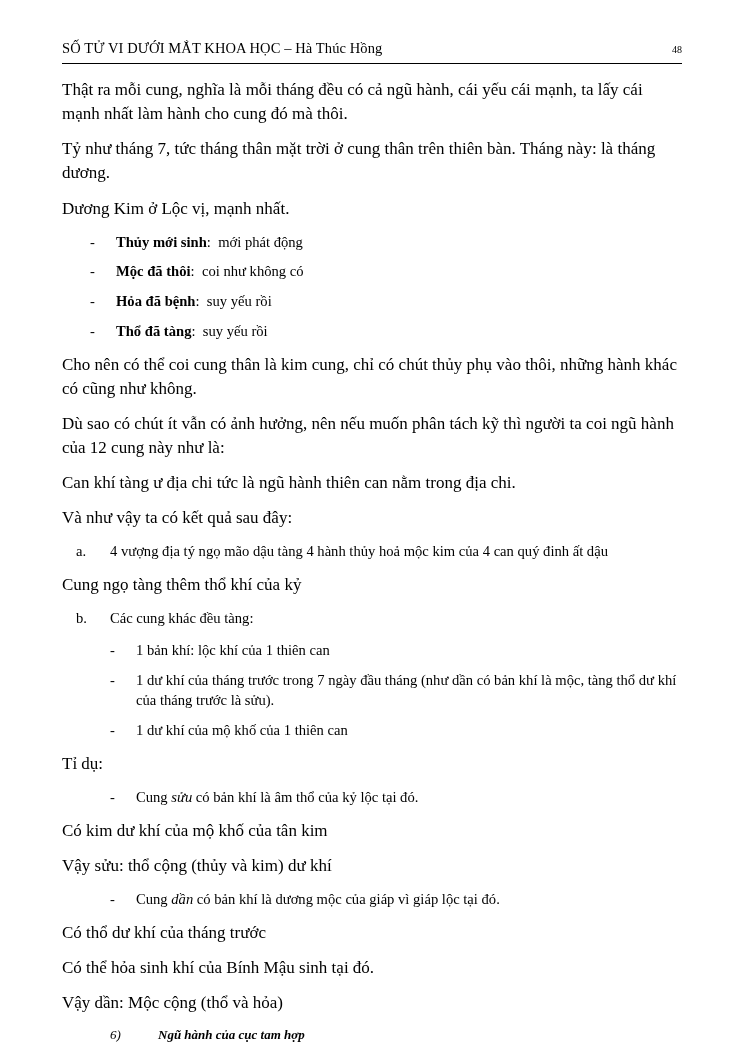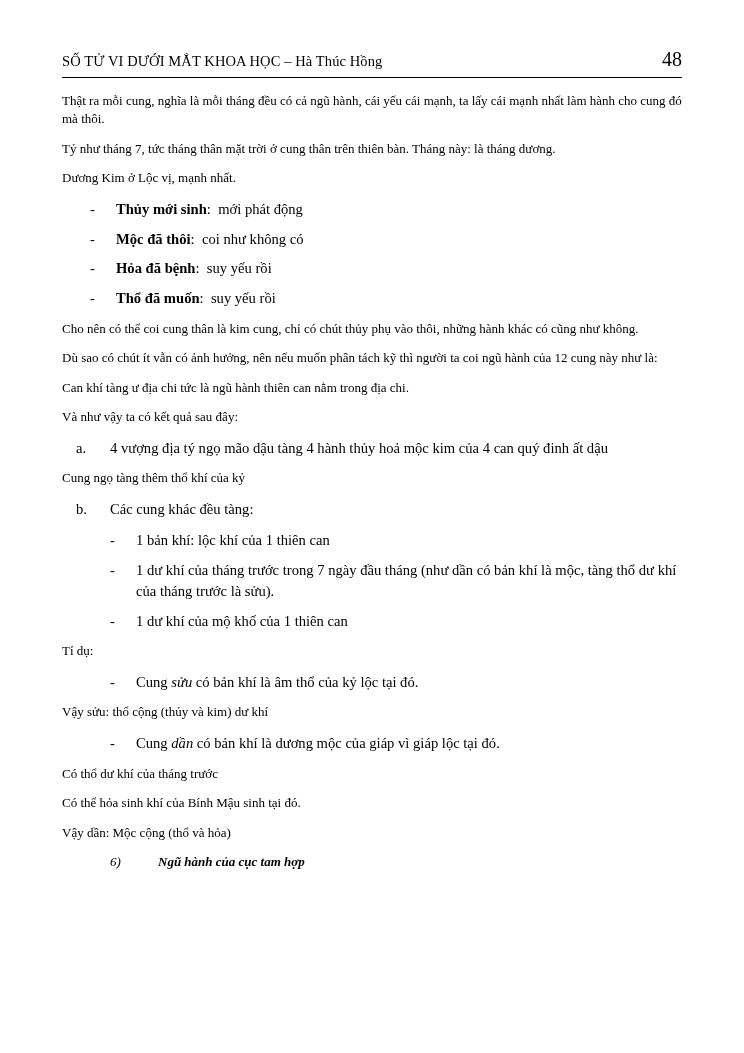--- a/index.html
+++ b/index.html
@@ -28,25 +28,24 @@
     font-size: 14.5px;
     padding-bottom: 6px;
     border-bottom: 1.2px solid #000;
     margin-bottom: 14px;
   }
   .header-title {
     letter-spacing: 0.1px;
     white-space: nowrap;
   }
   .header-page {
-    font-size: 20px;
-    margin-top: 8px;
+    font-size: 10px;
   }
   p.para {
-    font-size: 13px;
+    font-size: 17px;
     line-height: 1.42;
     margin: 0 0 11px 0;
     text-align: left;
   }
   ul.dash-list, ol.alpha-list, ul.dash-sub {
     margin: 0 0 11px 0;
     padding: 0;
     list-style: none;
   }
   .dash-item {
@@ -135,21 +134,21 @@
     </li>
     <li class="dash-item">
       <span class="marker">-</span>
       <span class="dash-text">
         <span class="tab-col">Hỏa đã bệnh</span><span>:</span>&nbsp;&nbsp;<span>suy yếu rồi</span>
       </span>
     </li>
     <li class="dash-item">
       <span class="marker">-</span>
       <span class="dash-text">
-        <span class="tab-col">Thổ đã muốn</span><span>:</span>&nbsp;&nbsp;<span>suy yếu rồi</span>
+        <span class="tab-col">Thổ đã tàng</span><span>:</span>&nbsp;&nbsp;<span>suy yếu rồi</span>
       </span>
     </li>
   </ul>
 
   <p class="para">Cho nên có thể coi cung thân là kim cung, chỉ có chút thủy phụ vào thôi, những hành khác có cũng như không.</p>
 
   <p class="para">Dù sao có chút ít vẫn có ảnh hưởng, nên nếu muốn phân tách kỹ thì người ta coi ngũ hành của 12 cung này như là:</p>
 
   <p class="para">Can khí tàng ư địa chi tức là ngũ hành thiên can nằm trong địa chi.</p>
 
@@ -189,20 +188,21 @@
   <p class="para">Tỉ dụ:</p>
 
   <ul class="dash-sub">
     <li class="dash-item level3">
       <span class="marker">-</span>
       <span class="dash-text"><span>Cung </span><em class="it">sửu</em><span> có bản khí là âm thổ của kỷ lộc tại đó.</span></span>
     </li>
   </ul>
 
 
+  <p class="para">Có kim dư khí của mộ khố của tân kim</p>
 
   <p class="para">Vậy sửu: thổ cộng (thủy và kim) dư khí</p>
 
   <ul class="dash-sub">
     <li class="dash-item level3">
       <span class="marker">-</span>
       <span class="dash-text"><span>Cung </span><em class="it">dần</em><span> có bản khí là dương mộc của giáp vì giáp lộc tại đó.</span></span>
     </li>
   </ul>
 

